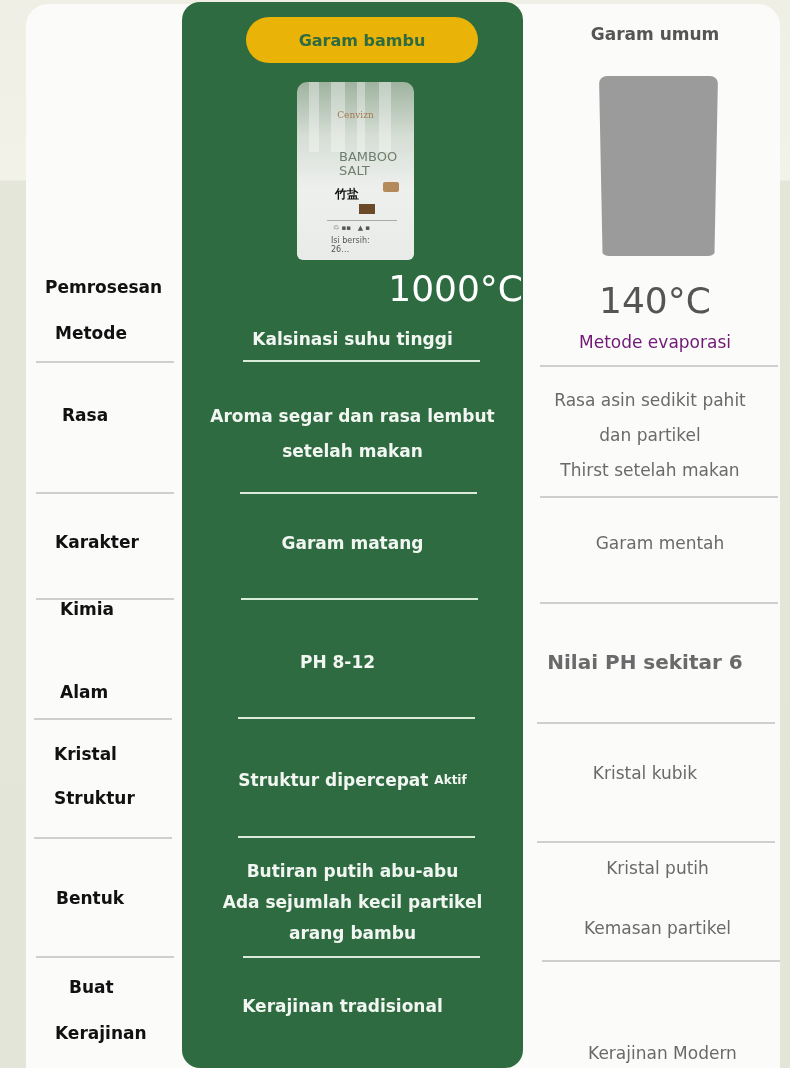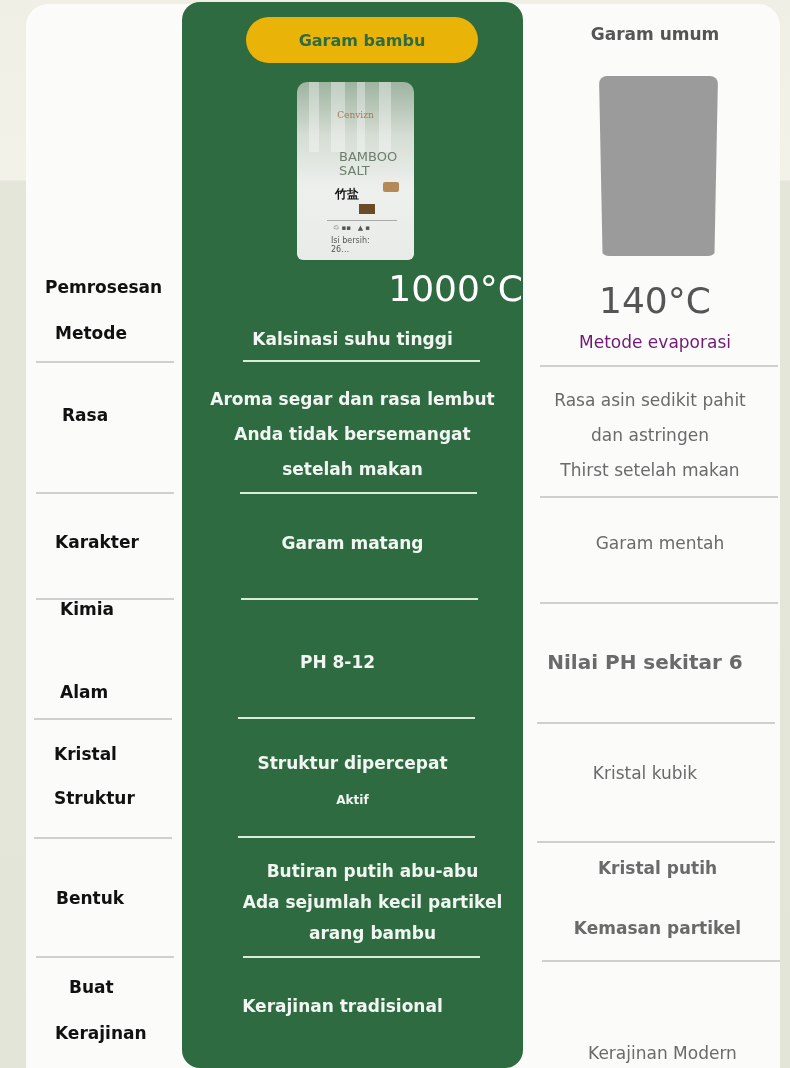--- a/index.html
+++ b/index.html
@@ -111,26 +111,25 @@
 </div>
 <div class="hline l" style="left:36px;top:361px;width:138px;"></div>
 <div class="hline g" style="left:243px;top:360px;width:237px;"></div>
 <div class="hline r" style="left:540px;top:365px;width:238px;"></div>
 
 <div class="cell label" style="left:62px;top:363px;width:120px;height:104px;">
   <span class="ln">Rasa</span>
 </div>
 <div class="cell green-cell" style="left:182px;top:380px;width:341px;height:108px;">
   <span class="ln">Aroma segar dan rasa lembut</span>
-  <span class="ln">Anda tidak bersemangat</span>
   <span class="ln">setelah makan</span>
 </div>
 <div class="cell gray-cell" style="left:530px;top:382px;width:240px;height:106px;font-weight:normal;">
   <span class="ln">Rasa asin sedikit pahit</span>
-  <span class="ln">dan astringen</span>
+  <span class="ln">dan partikel</span>
   <span class="ln">Thirst setelah makan</span>
 </div>
 <div class="hline l" style="left:36px;top:492px;width:138px;"></div>
 <div class="hline g" style="left:240px;top:492px;width:237px;"></div>
 <div class="hline r" style="left:540px;top:496px;width:238px;"></div>
 
 <div class="cell label" style="left:55px;top:494px;width:120px;height:96px;">
   <span class="ln">Karakter</span>
 </div>
 <div class="cell green-cell" style="left:182px;top:525px;width:341px;height:36px;">
@@ -154,39 +153,39 @@
   <span class="ln">Nilai PH sekitar 6</span>
 </div>
 <div class="hline l" style="left:34px;top:718px;width:138px;"></div>
 <div class="hline g" style="left:238px;top:717px;width:237px;"></div>
 <div class="hline r" style="left:537px;top:722px;width:238px;"></div>
 
 <div class="cell label" style="left:54px;top:730px;width:120px;height:92px;">
   <span class="ln" style="line-height:44px;">Kristal</span>
   <span class="ln" style="line-height:44px;">Struktur</span>
 </div>
-<div class="cell green-cell" style="left:182px;top:762px;width:341px;height:36px;flex-direction:column;">
+<div class="cell green-cell" style="left:182px;top:762px;width:341px;height:36px;flex-direction:row;">
   <span>Struktur dipercepat</span>&nbsp;<span class="small">Aktif</span>
 </div>
 <div class="cell gray-cell" style="left:530px;top:755px;width:230px;height:36px;font-weight:normal;">
   <span class="ln">Kristal kubik</span>
 </div>
 <div class="hline l" style="left:34px;top:837px;width:138px;"></div>
 <div class="hline g" style="left:238px;top:836px;width:237px;"></div>
 <div class="hline r" style="left:537px;top:841px;width:238px;"></div>
 
 <div class="cell label" style="left:56px;top:840px;width:120px;height:116px;">
   <span class="ln">Bentuk</span>
 </div>
-<div class="cell green-cell" style="left:182px;top:852px;width:341px;height:100px;padding-left:20px;">
+<div class="cell green-cell" style="left:182px;top:852px;width:341px;height:100px;">
   <span class="ln" style="line-height:31px;">Butiran putih abu-abu</span>
   <span class="ln" style="line-height:31px;">Ada sejumlah kecil partikel</span>
   <span class="ln" style="line-height:31px;">arang bambu</span>
 </div>
-<div class="cell gray-cell" style="left:545px;top:848px;width:225px;height:100px;font-weight:bold;gap:8px;">
+<div class="cell gray-cell" style="left:545px;top:848px;width:225px;height:100px;font-weight:normal;gap:8px;">
   <span class="ln" style="line-height:52px;">Kristal putih</span>
   <span class="ln" style="line-height:52px;">Kemasan partikel</span>
 </div>
 <div class="hline l" style="left:36px;top:956px;width:138px;"></div>
 <div class="hline g" style="left:243px;top:956px;width:237px;"></div>
 <div class="hline r" style="left:542px;top:960px;width:238px;"></div>
 
 <div class="cell label" style="left:55px;top:964px;width:120px;height:92px;">
   <span class="ln" style="line-height:46px;padding-left:14px;">Buat</span>
   <span class="ln" style="line-height:46px;">Kerajinan</span>

